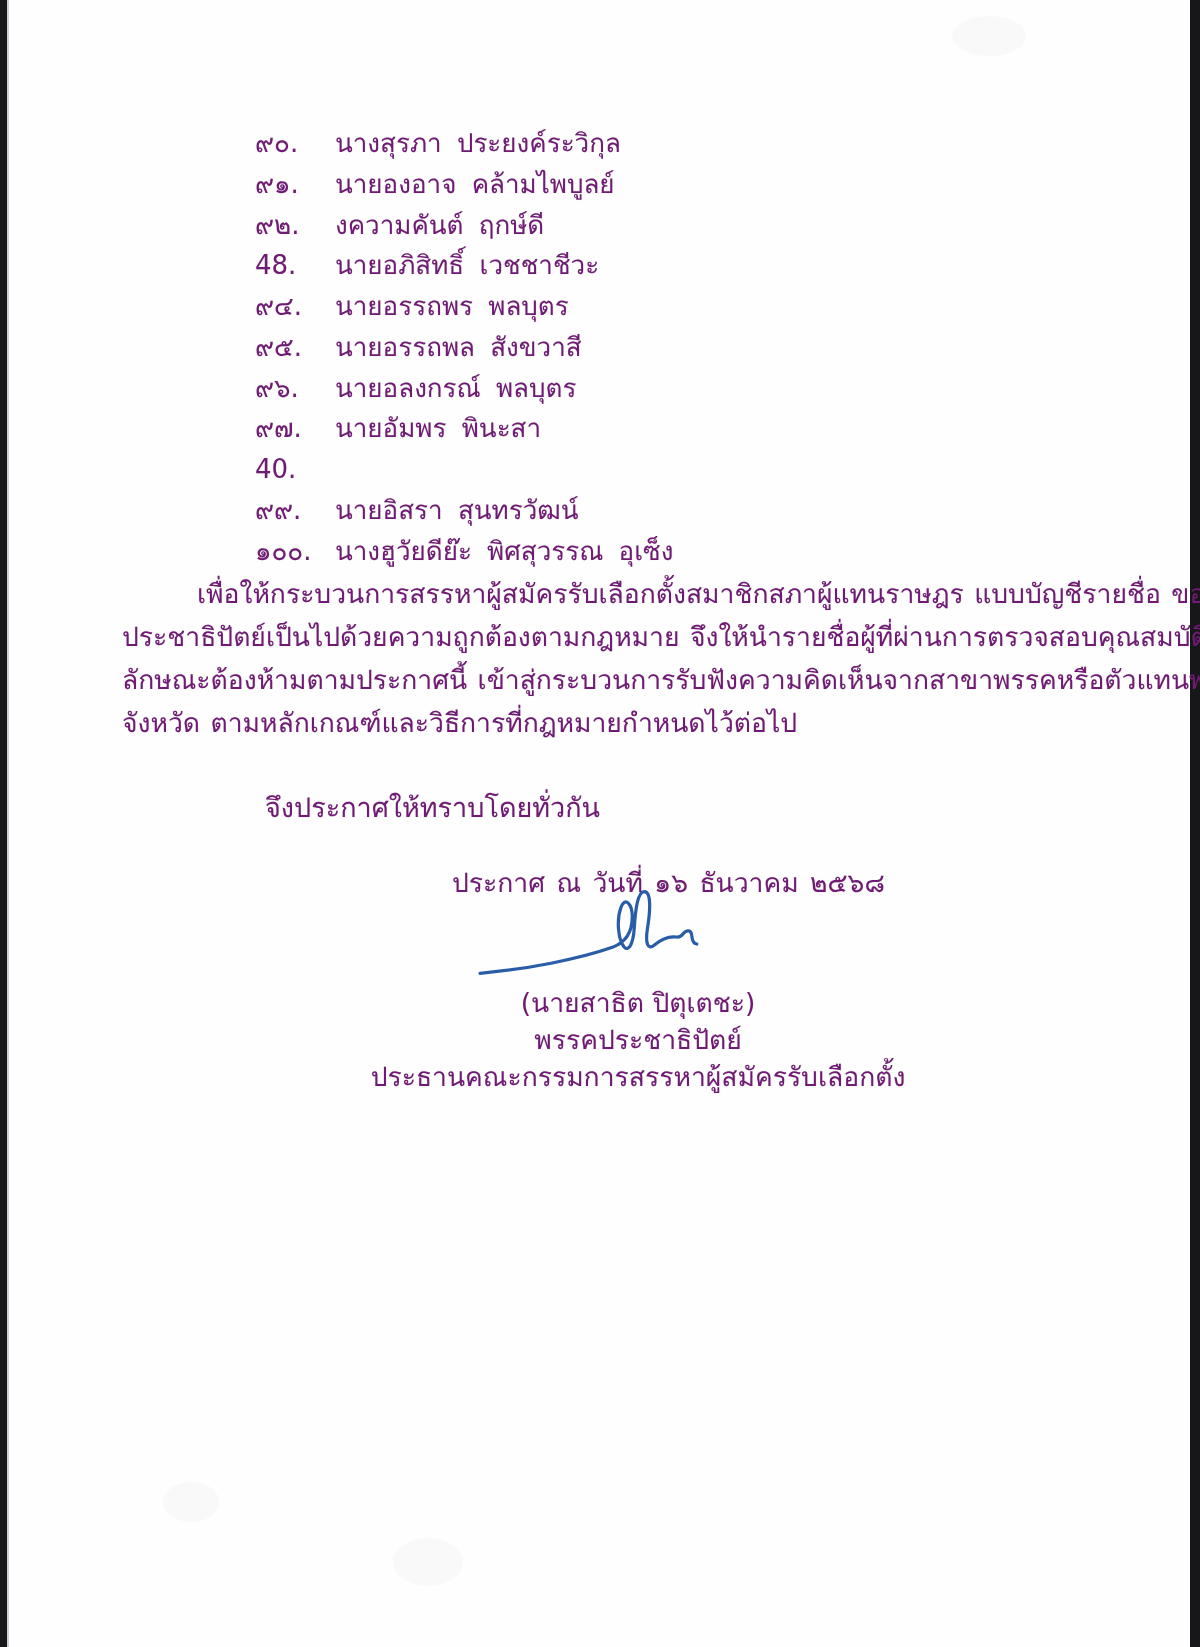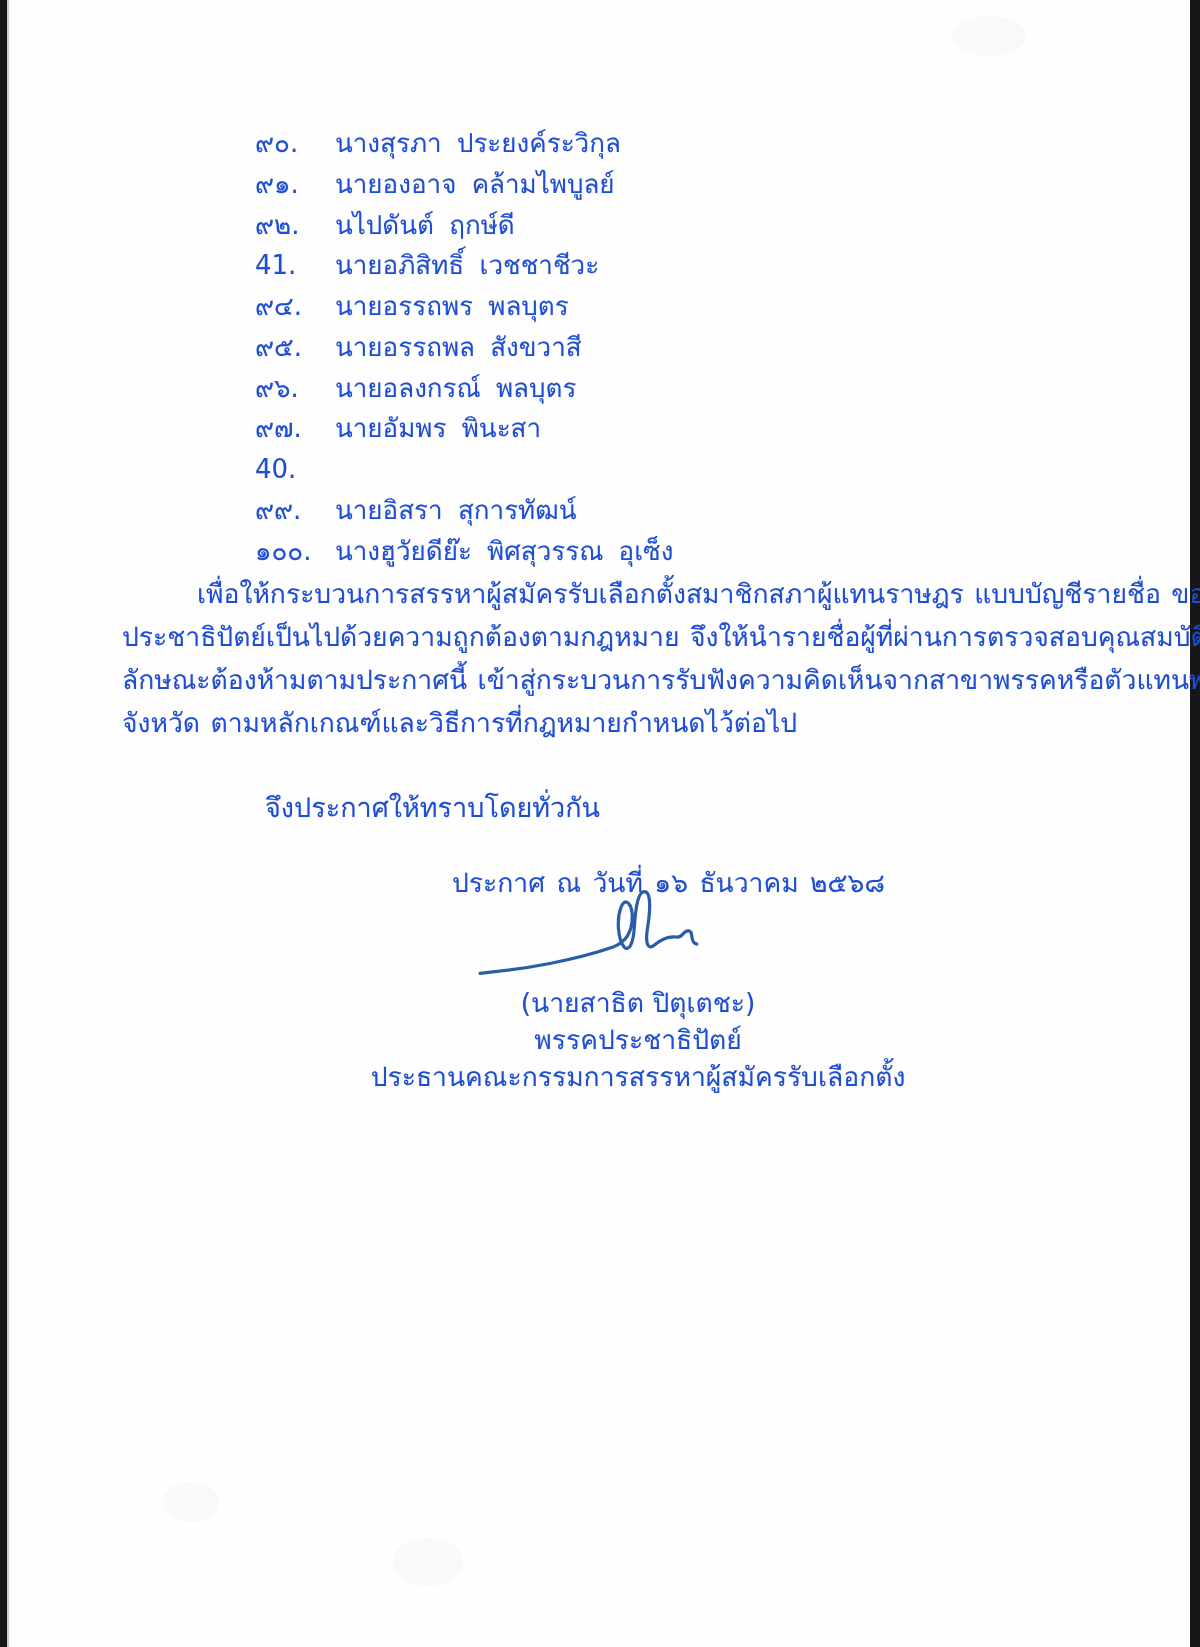--- a/index.html
+++ b/index.html
@@ -7,21 +7,21 @@
     padding: 0;
     background: #ffffff;
   }
   .page {
     position: relative;
     width: 1200px;
     height: 1647px;
     background: #fefefe;
     overflow: hidden;
     font-family: "DejaVu Sans", "Liberation Sans", sans-serif;
-    color: #1d4ed8;
+    color: #701a75;
   }
   
   .edge-left {
     position: absolute; left: 0; top: 0; bottom: 0; width: 7px;
     background: #17171a;
   }
   .edge-left-line {
     position: absolute; left: 7px; top: 0; bottom: 0; width: 2px;
     background: #cdcdd4;
   }
@@ -110,24 +110,24 @@
       <div class="row">
         <span class="num">๙๐.</span>
         <span class="nm">นางสุรภา ประยงค์ระวิกุล</span>
       </div>
       <div class="row">
         <span class="num">๙๑.</span>
         <span class="nm">นายองอาจ คล้ามไพบูลย์</span>
       </div>
       <div class="row">
         <span class="num">๙๒.</span>
-        <span class="nm">นไปดันต์ ฤกษ์ดี</span>
+        <span class="nm">งความคันต์ ฤกษ์ดี</span>
       </div>
       <div class="row">
-        <span class="num">41.</span>
+        <span class="num">48.</span>
         <span class="nm">นายอภิสิทธิ์ เวชชาชีวะ</span>
       </div>
       <div class="row">
         <span class="num">๙๔.</span>
         <span class="nm">นายอรรถพร พลบุตร</span>
       </div>
       <div class="row">
         <span class="num">๙๕.</span>
         <span class="nm">นายอรรถพล สังขวาสี</span>
       </div>
@@ -137,21 +137,21 @@
       </div>
       <div class="row">
         <span class="num">๙๗.</span>
         <span class="nm">นายอัมพร พินะสา</span>
       </div>
       <div class="row">
         <span class="num">40.</span>
       </div>
       <div class="row">
         <span class="num">๙๙.</span>
-        <span class="nm">นายอิสรา สุการทัฒน์</span>
+        <span class="nm">นายอิสรา สุนทรวัฒน์</span>
       </div>
       <div class="row">
         <span class="num">๑๐๐.</span>
         <span class="nm">นางฮูวัยดีย๊ะ พิศสุวรรณ อุเซ็ง</span>
       </div>
     </div>
 
   <div class="paragraph" id="body-paragraph">
       <div class="pline first">เพื่อให้กระบวนการสรรหาผู้สมัครรับเลือกตั้งสมาชิกสภาผู้แทนราษฎร แบบบัญชีรายชื่อ ของพรรค</div>
       <div class="pline">ประชาธิปัตย์เป็นไปด้วยความถูกต้องตามกฎหมาย จึงให้นำรายชื่อผู้ที่ผ่านการตรวจสอบคุณสมบัติและ</div>

